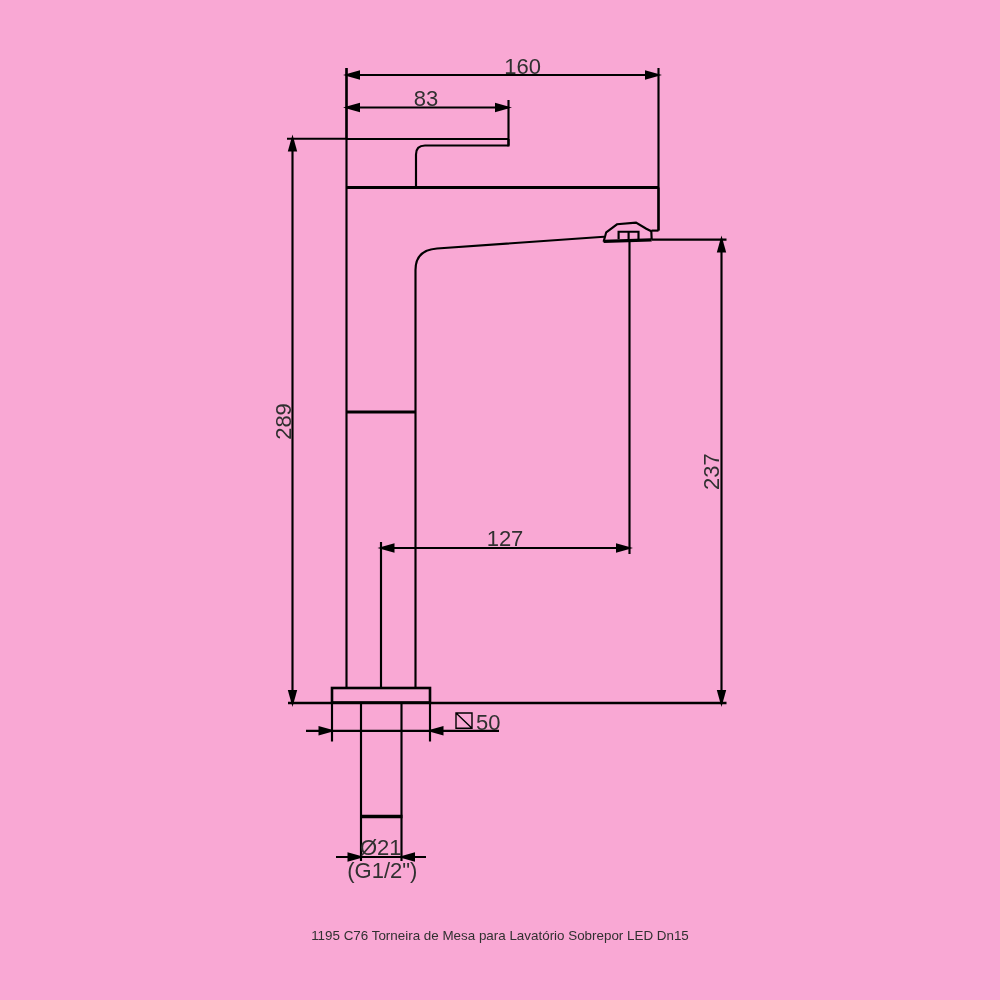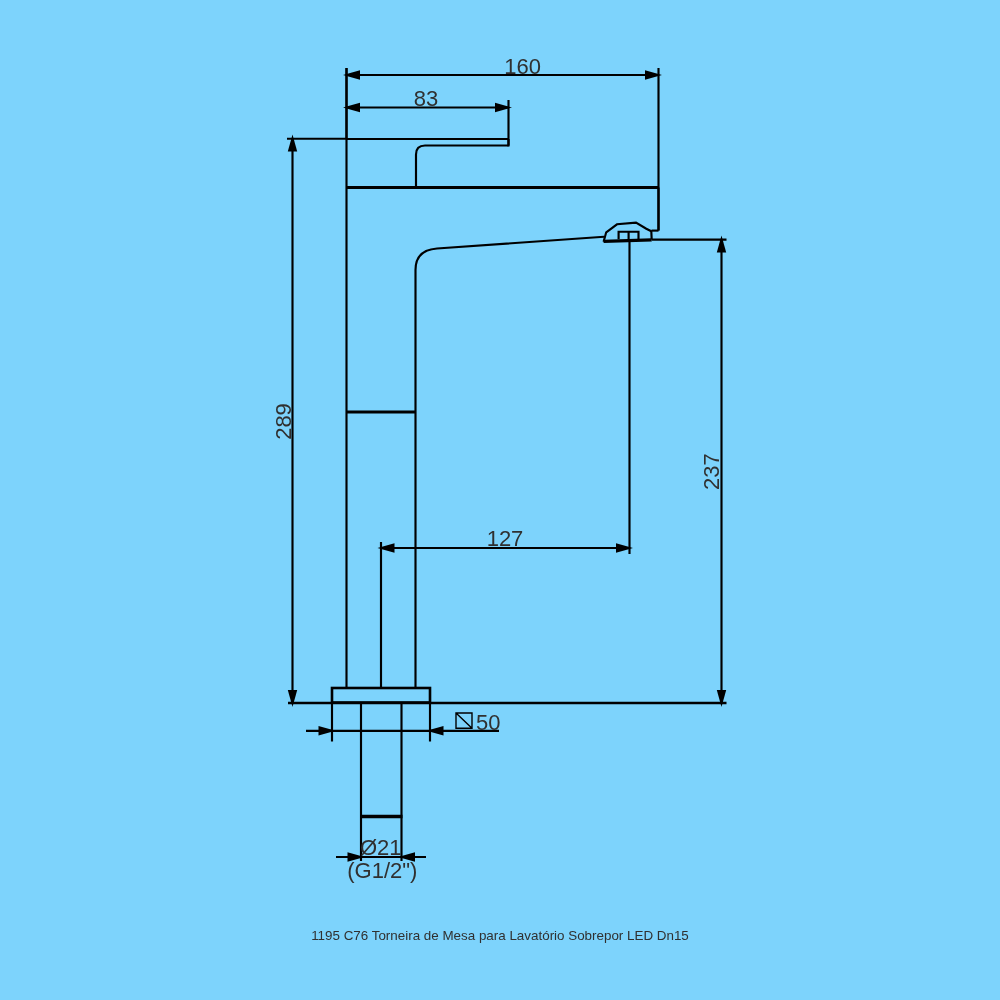--- a/index.html
+++ b/index.html
@@ -1,16 +1,16 @@
 <!DOCTYPE html>
 <html><head>
 <meta charset="utf-8">
 <style>
   html,body{margin:0;padding:0;background:#ffffff;}
-  .page{width:1000px;height:1000px;position:relative;background:#7dd3fc;}
+  .page{width:1000px;height:1000px;position:relative;background:#f9a8d4;}
   svg{position:absolute;top:0;left:0;}
   text{font-family:"Liberation Sans",sans-serif;fill:#303030;}
 </style>
 </head>
 <body>
 <div class="page">
 <svg width="1000" height="1000" viewBox="0 0 1000 1000">
   <g stroke="#000" stroke-width="2.15" fill="none" stroke-linecap="butt">
 
     <line x1="346.5" y1="75" x2="658.5" y2="75"></line>

